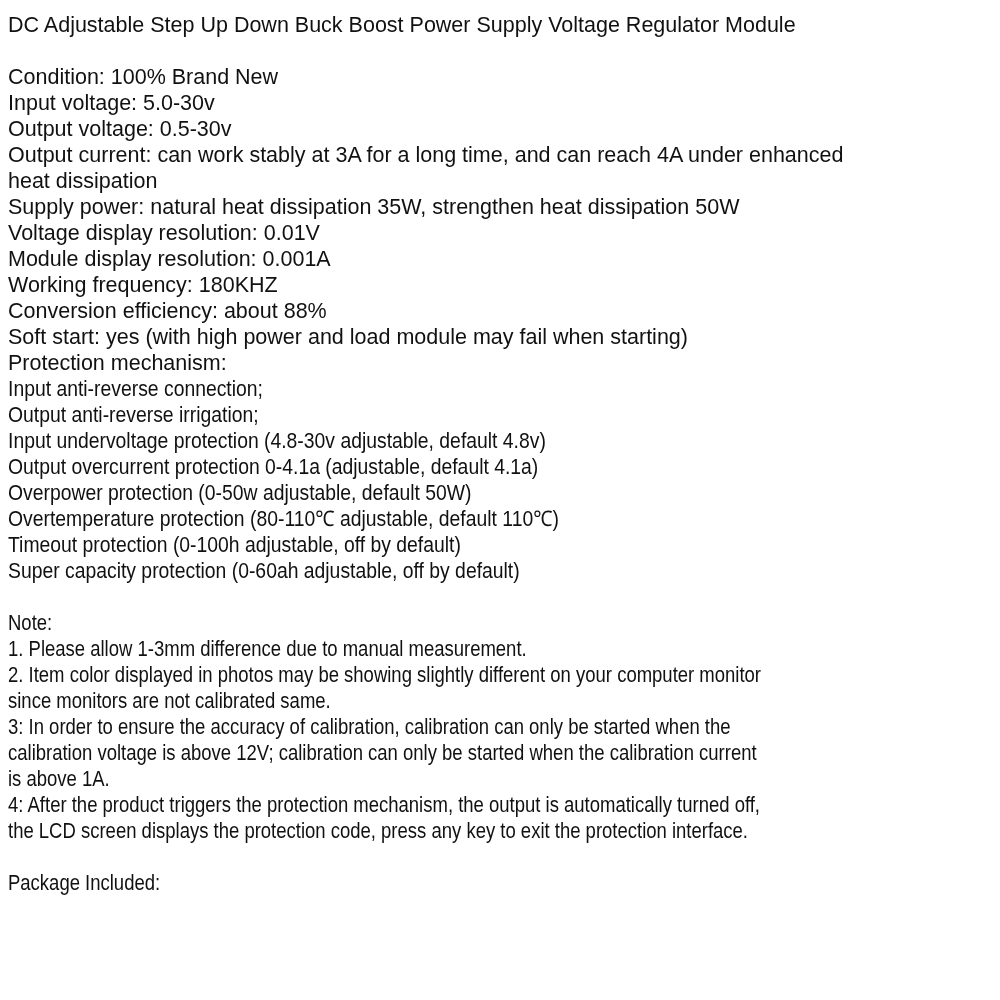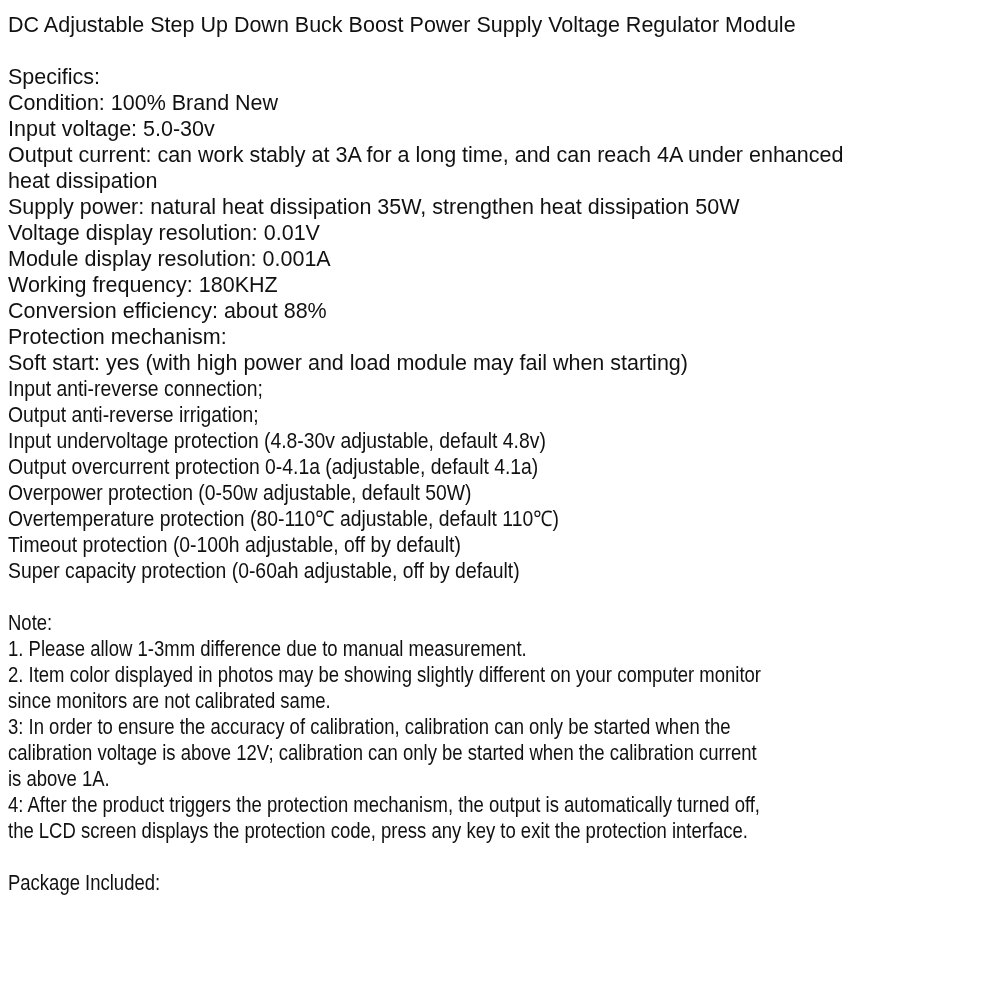--- a/index.html
+++ b/index.html
@@ -37,32 +37,32 @@
     .c1 { transform: scaleX(0.90); }
     .c2 { transform: scaleX(0.86); }
   </style>
 </head>
 <body>
 
 <div class="doc">
   <div class="line">DC Adjustable Step Up Down Buck Boost Power Supply Voltage Regulator Module</div>
   <div class="line blank"></div>
 
-  <div class="line">Specifics:</div>
   <div class="line">Condition: 100% Brand New</div>
   <div class="line">Input voltage: 5.0-30v</div>
+  <div class="line">Output voltage: 0.5-30v</div>
   <div class="line">Output current: can work stably at 3A for a long time, and can reach 4A under enhanced</div>
   <div class="line">heat dissipation</div>
   <div class="line">Supply power: natural heat dissipation 35W, strengthen heat dissipation 50W</div>
   <div class="line">Voltage display resolution: 0.01V</div>
   <div class="line">Module display resolution: 0.001A</div>
   <div class="line">Working frequency: 180KHZ</div>
   <div class="line">Conversion efficiency: about 88%</div>
+  <div class="line">Soft start: yes (with high power and load module may fail when starting)</div>
   <div class="line">Protection mechanism:</div>
-  <div class="line">Soft start: yes (with high power and load module may fail when starting)</div>
 
   <div class="line"><span class="compress c1">Input anti-reverse connection;</span></div>
   <div class="line"><span class="compress c1">Output anti-reverse irrigation;</span></div>
   <div class="line"><span class="compress c1">Input undervoltage protection (4.8-30v adjustable, default 4.8v)</span></div>
   <div class="line"><span class="compress c1">Output overcurrent protection 0-4.1a (adjustable, default 4.1a)</span></div>
   <div class="line"><span class="compress c1">Overpower protection (0-50w adjustable, default 50W)</span></div>
   <div class="line"><span class="compress c1">Overtemperature protection (80-110℃ adjustable, default 110℃)</span></div>
   <div class="line"><span class="compress c1">Timeout protection (0-100h adjustable, off by default)</span></div>
   <div class="line"><span class="compress c1">Super capacity protection (0-60ah adjustable, off by default)</span></div>
 

